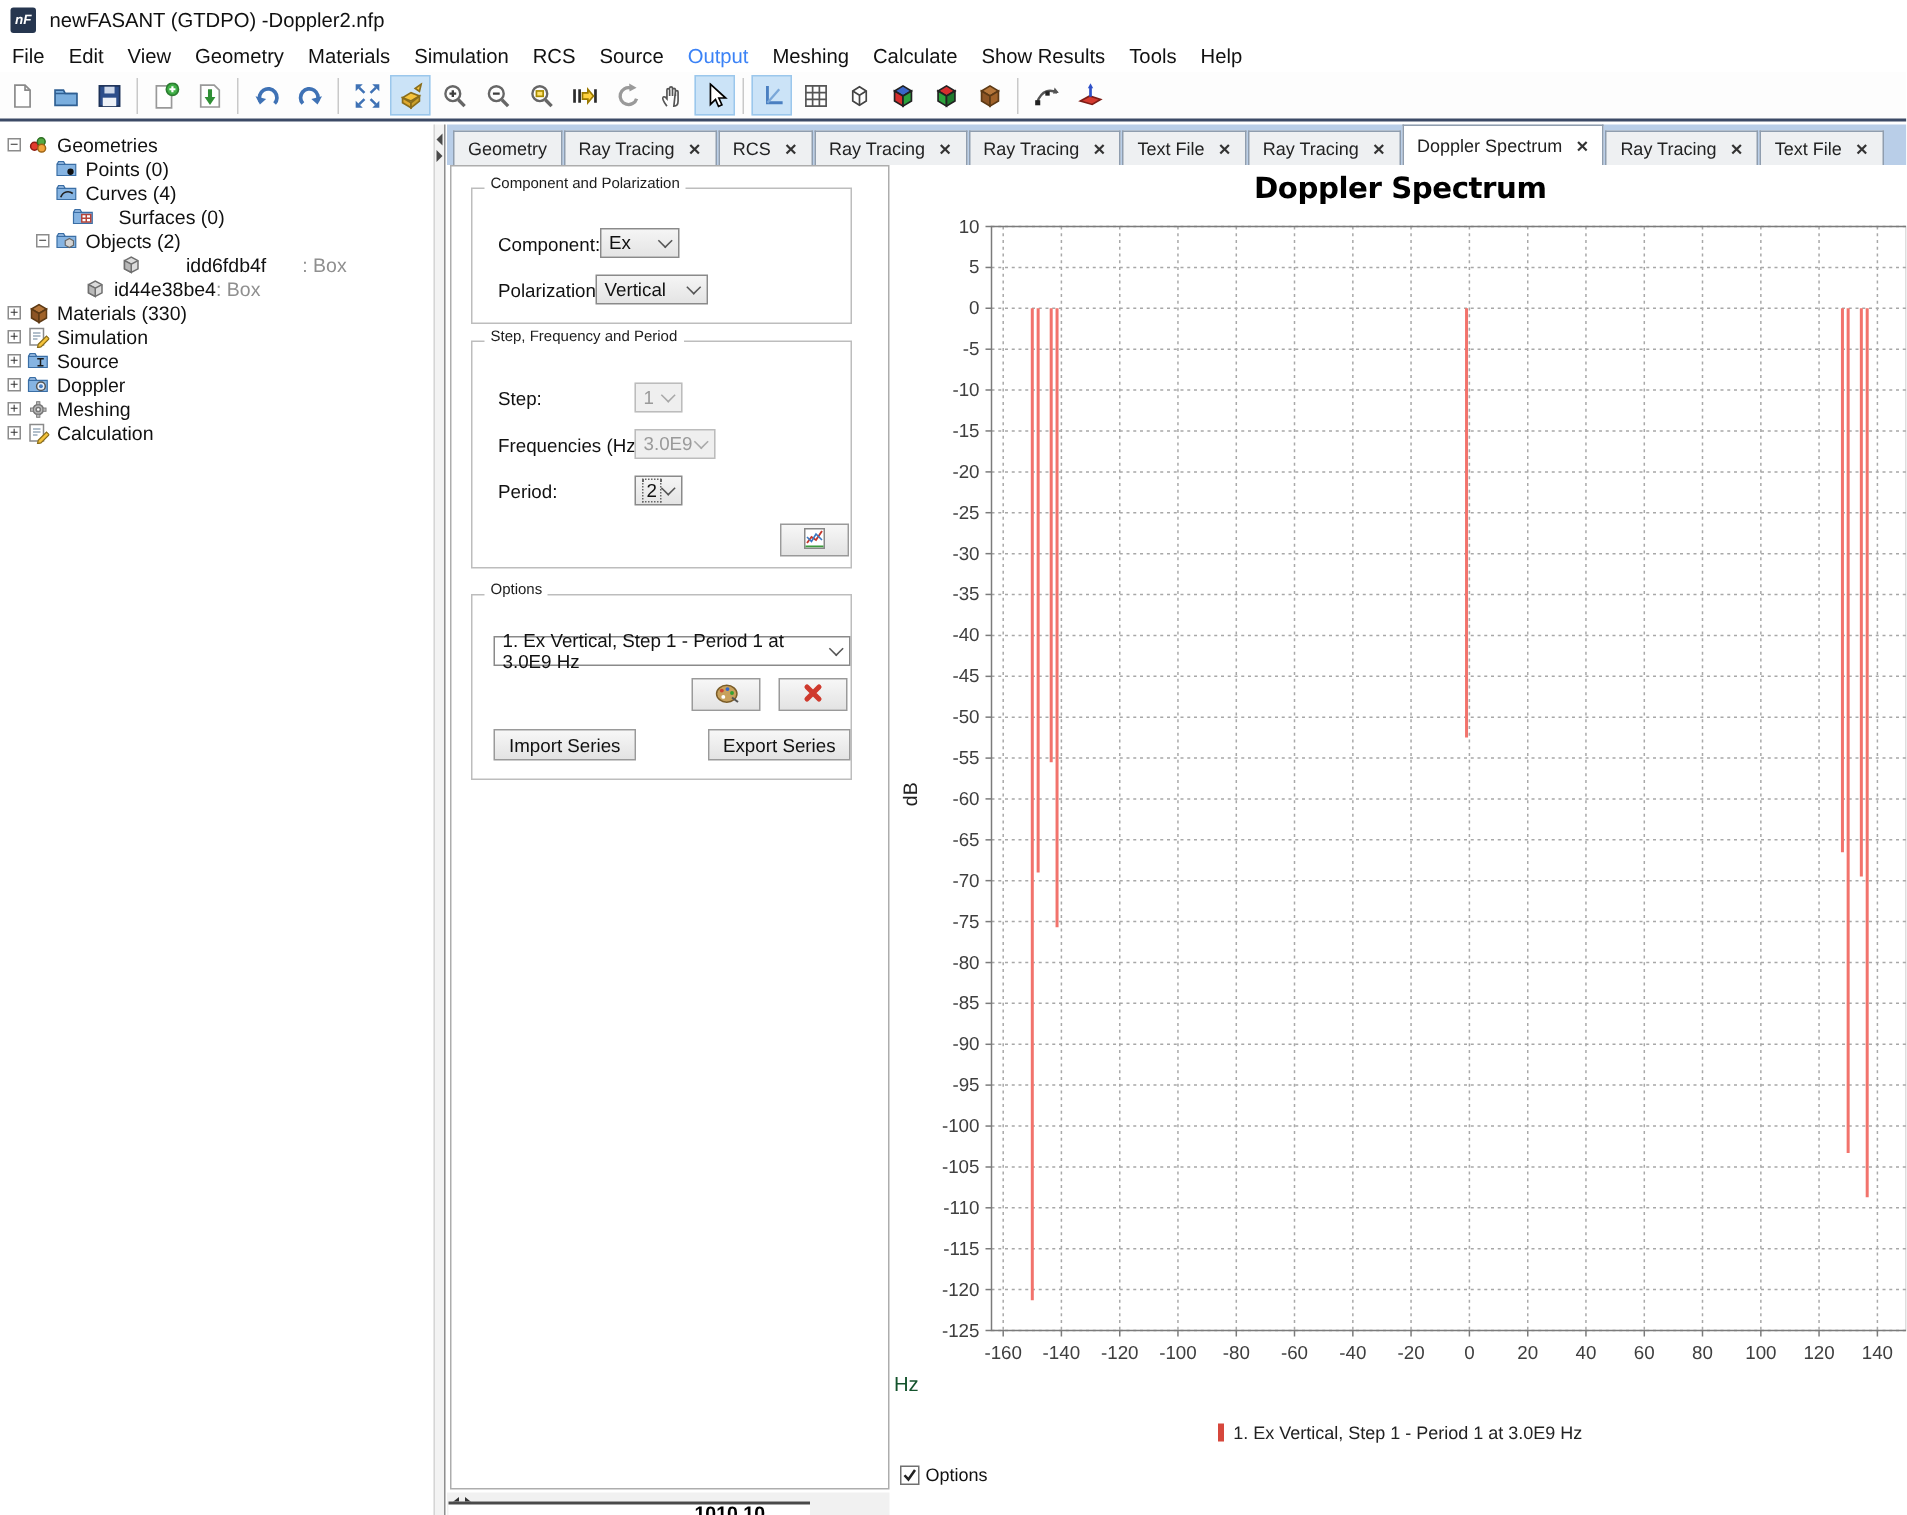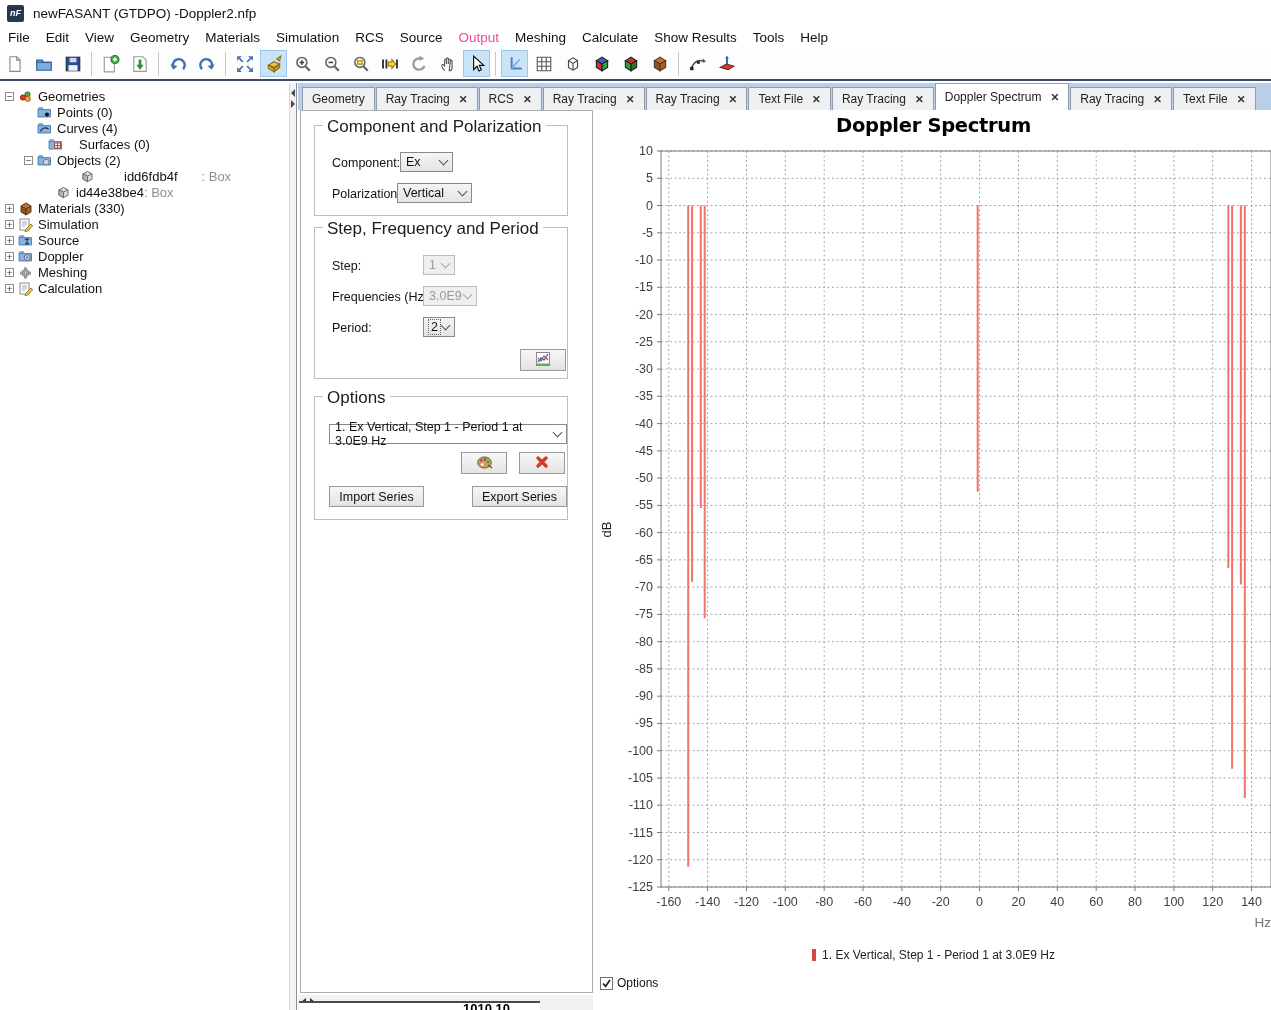--- a/index.html
+++ b/index.html
@@ -6,21 +6,21 @@
   #app{position:relative;width:1271px;height:1010px;background:#fff;overflow:hidden;
        font-family:"Liberation Sans",sans-serif;color:#111;}
   
   #titlebar{position:absolute;left:0;top:0;width:100%;height:26px;background:#fff;display:flex;align-items:center;}
   #app-icon{width:17px;height:17px;margin-left:7px;background:#26364f;color:#fff;font-size:9px;font-style:italic;
             font-weight:bold;display:flex;align-items:center;justify-content:center;border-radius:2px;}
   #title-text{margin-left:9px;font-size:13.5px;}
   
   #menubar{position:absolute;left:0;top:26px;width:100%;height:22px;background:#fff;display:flex;align-items:center;}
   .menu-item{padding:0 8px;font-size:13.5px;height:21px;display:flex;align-items:center;color:#111;cursor:default;}
-  .menu-item.disabled{color:#ec4899;}
+  .menu-item.disabled{color:#3b82f6;}
   
   #toolbar{position:absolute;left:0;top:48px;width:100%;height:31px;background:#fdfdfd;display:flex;align-items:center;
            border-bottom:2px solid #3c4a66;padding-left:0;}
   .tbtn{width:27px;height:27px;margin:0 1px;display:flex;align-items:center;justify-content:center;
         border:1px solid transparent;box-sizing:border-box;}
   .tbtn.sel{background:#cbe3f7;border-color:#9bc7ec;}
   .tsep{width:1px;height:24px;background:#c9c9c9;margin:0 4px;}
   .tbtn svg{display:block;}
   
   #tree-panel{position:absolute;left:0;top:83px;width:289px;bottom:0;background:#fff;padding-top:5px;box-sizing:border-box;}
@@ -39,38 +39,38 @@
   #tabbar{position:absolute;left:298px;top:83px;right:0;height:27px;background:#b9cee8;display:flex;
           align-items:flex-end;padding-left:4px;box-sizing:border-box;}
   .tab{display:flex;align-items:center;height:22px;padding:0 9px;border:1px solid #8f9dae;border-bottom:none;
        background:#eef0f2;margin-right:1px;font-size:12px;color:#222;cursor:default;}
   .tab.active{height:26px;background:#fff;position:relative;z-index:2;}
   .tclose{margin-left:9px;font-weight:bold;font-size:10.5px;color:#333;}
   
   #settings-panel{position:absolute;left:300px;top:110px;width:293px;height:883px;background:#fff;
                   border:1px solid #adadad;box-sizing:border-box;}
   .groupbox{position:absolute;border:1px solid #bdbdbd;box-sizing:border-box;}
-  .gb-legend{position:absolute;top:-9px;left:8px;background:#fff;padding:0 4px;font-size:17px;color:#1c1c1c;}
+  .gb-legend{position:absolute;top:-9px;left:8px;background:#fff;padding:0 4px;font-size:10px;color:#1c1c1c;}
   .flabel{position:absolute;font-size:12.5px;color:#111;}
   .combo{position:absolute;height:20px;border:1px solid #8a8a8a;background:linear-gradient(#f5f5f5,#e4e4e4);
          display:flex;align-items:center;font-size:12.5px;padding-left:5px;box-sizing:border-box;cursor:default;}
   .combo .chev{margin-left:auto;margin-right:5px;width:6px;height:6px;border-right:1.4px solid #555;
                border-bottom:1.4px solid #555;transform:rotate(45deg);margin-top:-3px;flex:none;}
   .combo.disabled{background:#efefef;color:#9a9a9a;border-color:#bcbcbc;}
   .combo.disabled .chev{border-color:#a8a8a8;}
   .combo.white{background:#fff;}
   .combo.focusbox .val{outline:1px dotted #666;padding:0 2px;}
   .btn{position:absolute;border:1px solid #9a9a9a;background:linear-gradient(#f7f7f7,#e3e3e3);display:flex;
        align-items:center;justify-content:center;font-size:12.5px;box-sizing:border-box;color:#111;cursor:default;}
   
   #chart-panel{position:absolute;left:596px;top:110px;width:675px;height:900px;background:#fff;overflow:hidden;}
   #chart-title{position:absolute;left:0;top:4px;width:675px;text-align:center;font-weight:bold;font-size:19.5px;
                font-family:"DejaVu Sans",sans-serif;letter-spacing:-0.3px;color:#000;}
   #chart-ylabel{position:absolute;left:3px;top:412px;font-size:13px;color:#222;transform:rotate(-90deg);}
-  #chart-xlabel{position:absolute;left:0;top:805px;width:675px;text-align:right;font-size:13.5px;color:#737373;}
+  #chart-xlabel{position:absolute;left:0;top:805px;width:675px;text-align:left;font-size:13.5px;color:#14532d;}
   #chart-legend{position:absolute;left:0;top:838px;width:675px;display:flex;justify-content:center;
                 align-items:center;gap:6px;font-size:12px;color:#222;}
   #legend-marker{width:4px;height:12px;flex:none;}
   #chart-options{position:absolute;left:4px;top:866px;display:flex;align-items:center;gap:4px;font-size:12px;}
   .cb{width:13px;height:13px;border:1px solid #707070;background:#fff;box-sizing:border-box;display:flex;
       align-items:center;justify-content:center;}
   
   #bottom-strip{position:absolute;left:298px;top:995px;width:295px;height:15px;background:#f1f1f1;}
   #partial-box{position:absolute;left:299px;top:1001px;width:241px;height:9px;border-top:2px solid #4a4a4a;
                overflow:hidden;background:#fff;}

